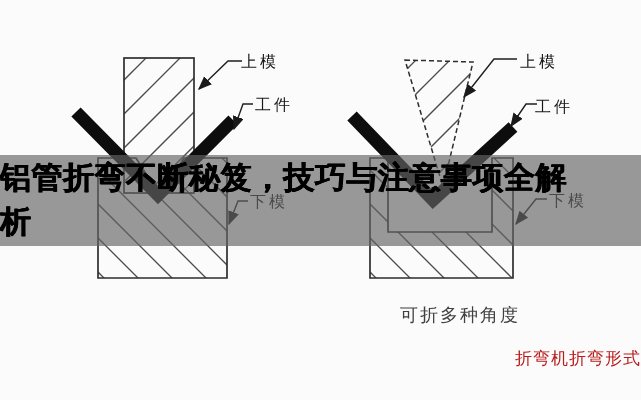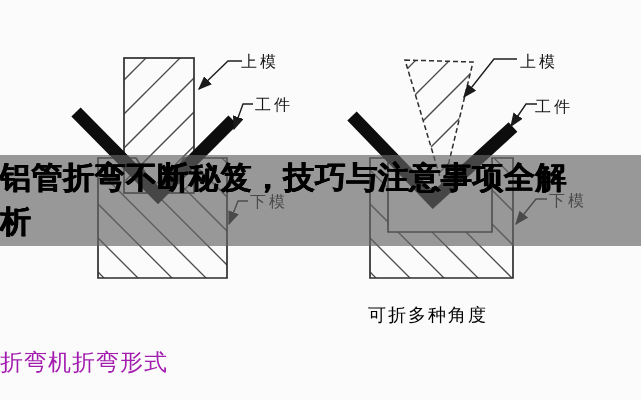--- a/index.html
+++ b/index.html
@@ -11,24 +11,24 @@
   .hatch line{stroke:#4b4b4b;stroke-width:1.3;}
   .workpiece{fill:none;stroke:#0d0d0d;stroke-width:13;stroke-linejoin:miter;}
   .leader{fill:none;stroke:#1f1f1f;stroke-width:1.4;}
   .part-label{position:absolute;z-index:1;font-size:16px;letter-spacing:3px;color:#161616;white-space:nowrap;}
   .overlay-band{position:absolute;left:0;top:155px;width:641px;height:91px;
                 background:rgba(100,100,100,0.66);z-index:2;}
   .title-overlay{position:absolute;left:0;top:156px;width:641px;z-index:3;
                  font-size:31px;line-height:44px;font-weight:900;color:#000;letter-spacing:0.5px;
                  text-shadow:0.6px 0 0 #000,-0.6px 0 0 #000;}
   .title-overlay span{display:block;}
-  .angle-note{position:absolute;left:358px;top:303px;width:140px;z-index:1;text-align:center;
-              font-size:18px;letter-spacing:2px;color:#000000;}
-  .caption{position:absolute;left:0;top:347px;width:641px;z-index:1;text-align:left;
-           font-size:23px;letter-spacing:1px;color:#a21caf;}
+  .angle-note{position:absolute;left:390px;top:303px;width:140px;z-index:1;text-align:center;
+              font-size:18px;letter-spacing:2px;color:#404040;}
+  .caption{position:absolute;left:0;top:347px;width:641px;z-index:1;text-align:right;
+           font-size:17px;letter-spacing:1px;color:#b91c1c;}
 </style>
 </head>
 <body>
 
 <div class="stage">
 
   <svg width="641" height="400" viewBox="0 0 641 400">
     <defs>
       <marker id="arr" markerWidth="11" markerHeight="9" refX="9" refY="4" orient="auto">
         <path d="M0,0 L10,4 L0,8 Z" fill="#1a1a1a"></path>

